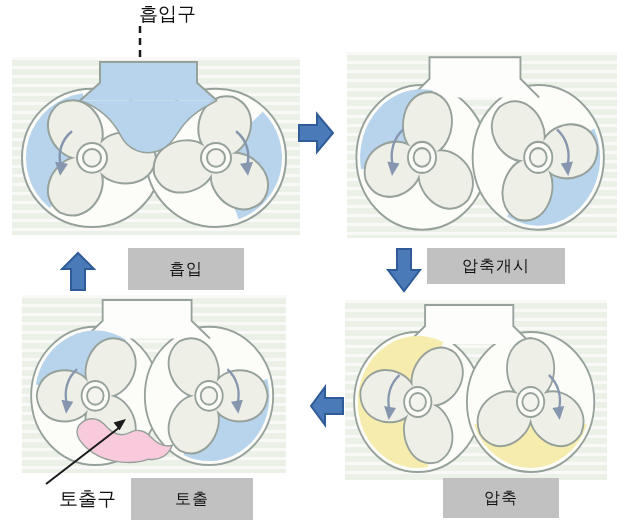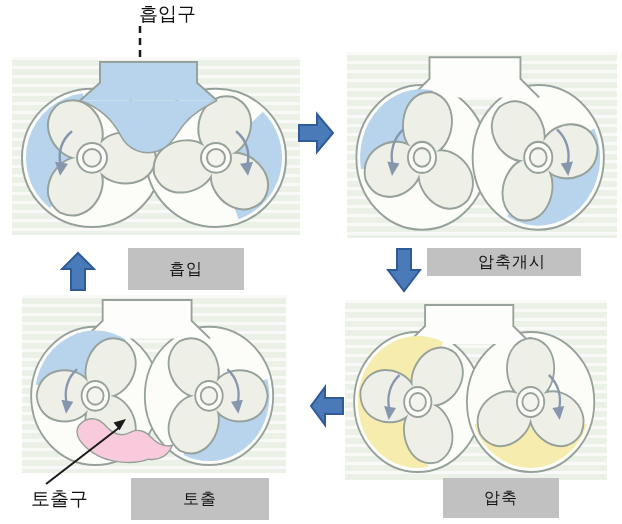--- a/index.html
+++ b/index.html
@@ -119,29 +119,29 @@
   <svg class="abs" style="left:308px;top:384px;" width="38" height="44">
     <polygon points="35,14 17,14 17,3 3,22 17,41 17,30 35,30" fill="#4a7ab8" stroke="#2f5c99" stroke-width="2"></polygon>
   </svg>
   <svg class="abs" style="left:59px;top:250px;" width="38" height="42">
     <polygon points="12,40 12,19 3,19 19,3 35,19 26,19 26,40" fill="#4a7ab8" stroke="#2f5c99" stroke-width="2"></polygon>
   </svg>
 
   <div class="stage-box" style="left:128px;top:248px;width:116px;height:42px;">
     <span>흡입</span>
   </div>
-  <div class="stage-box" style="left:427px;top:248px;width:138px;height:28px;padding-left:16px;">
+  <div class="stage-box" style="left:427px;top:248px;width:138px;height:36px;">
     <span>압축개시</span>
   </div>
-  <div class="stage-box" style="left:131px;top:478px;width:138px;height:42px;">
+  <div class="stage-box" style="left:131px;top:478px;width:122px;height:42px;">
     <span>토출</span>
   </div>
   <div class="stage-box" style="left:427px;top:478px;width:116px;height:40px;margin-left:16px;">
     <span>압축</span>
   </div>
 
   <svg class="abs" style="left:40px;top:414px;" width="95" height="75">
     <line x1="6" y1="70" x2="80" y2="13" stroke="#1a1a1a" stroke-width="2"></line>
     <polygon points="86,5 79.6,16.2 73.5,8.4" fill="#1a1a1a"></polygon>
   </svg>
-  <div class="txt-label" style="left:4px;top:486px;width:84px;">토출구</div>
+  <div class="txt-label" style="left:32px;top:486px;width:84px;">토출구</div>
 
 </div>
 
 </body></html>

